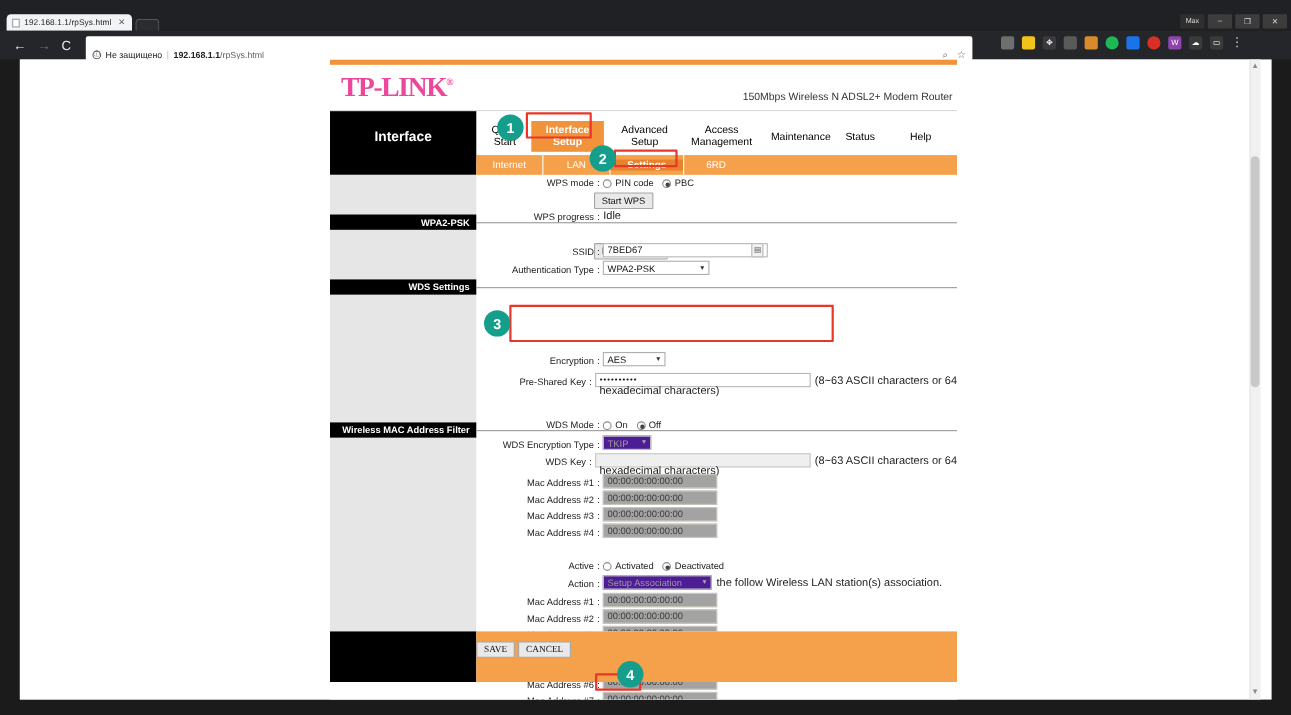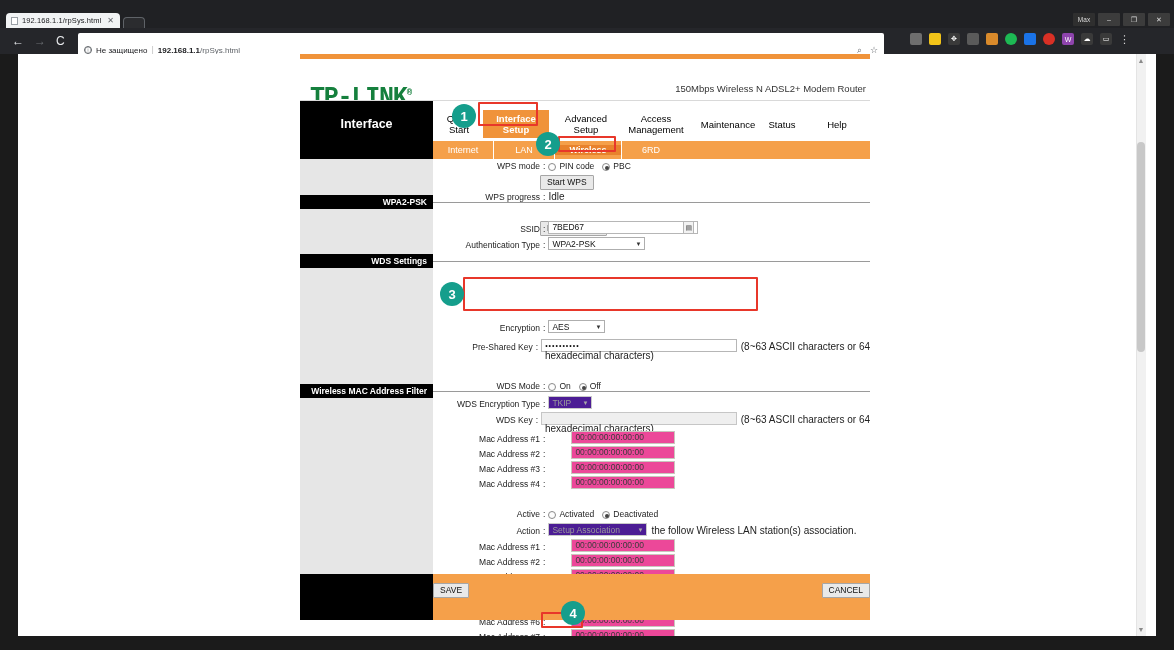--- a/index.html
+++ b/index.html
@@ -145,24 +145,24 @@
   #topbar-orange {
     position: absolute; left: 0; top: 0; width: 570px; height: 5px;
     background: #f0933a;
   }
 
   #brandrow {
     position: absolute; left: 0; top: 5px; width: 570px; height: 41px;
     background: #ffffff;
   }
   #tplink-logo {
-    position: absolute; left: 10px; top: 24px;
-    font-size: 25px; font-weight: bold; color: #15803d;
+    position: absolute; left: 10px; top: 7px;
+    font-size: 25px; font-weight: bold; color: #ec4899;
     letter-spacing: -1.2px;
-    font-family: Liberation Mono, monospace;
+    font-family: Liberation Serif, serif;
   }
   #tplink-logo sup { font-size: 9px; vertical-align: super; letter-spacing: 0; }
   #model-text {
     position: absolute; right: 4px; top: 24px;
     font-size: 9.5px; color: #333; white-space: nowrap;
   }
   #brand-underline {
     position: absolute; left: 0; top: 46px; width: 570px; height: 1px;
     background: #d9d9d9;
   }
@@ -258,21 +258,21 @@
     white-space: nowrap;
   }
 
   .txtin {
     background: #ffffff; border: 1px solid #b6b6b6;
     font-size: 8.5px; color: #111;
     height: 13px; line-height: 11px;
     padding: 0 3px;
     display: flex; align-items: center;
   }
-  .txtin.gray { background: #ec4899; border-color: #c9c6bd; color: #3b3b3b; margin-left: 23px; }
+  .txtin.gray { background: #a3a3a3; border-color: #c9c6bd; color: #3b3b3b; }
   .txtin.blank { background: #efefef; border-color: #c6c6c6; }
 
   .spin {
     width: 11px; height: 13px; margin-left: auto;
     border: 1px solid #b6b6b6; background: #f2f2f2;
     font-size: 7px; color: #555;
     display: flex; align-items: center; justify-content: center;
   }
 
   .sel {
@@ -295,21 +295,21 @@
   #footer-black {
     position: absolute; left: 0; top: 0; width: 133px; height: 46px;
     background: #000000;
   }
   #footer-orange {
     position: absolute; left: 133px; top: 0; width: 437px; height: 46px;
     background: #f5a04a;
   }
   #footer-btns {
     position: absolute; left: 133px; top: 0; width: 437px; height: 32px;
-    display: flex; align-items: center; justify-content: space-between; gap: 3px;
+    display: flex; align-items: center; justify-content: flex-start; gap: 3px; font-family: Liberation Serif, serif;
   }
   #footer-rule {
     position: absolute; left: 0; top: 46px; width: 570px; height: 1px;
     background: #d9d9d9;
   }
 
   
   .hl {
     position: absolute;
     border: 2.5px solid #e8372a;
@@ -411,21 +411,21 @@
             <div class="mtab" style="width:40px;margin-left:14px">Help</div>
           </div>
         </div>
 
         <div id="subtab-left"></div>
         <div id="subtabs">
           <div class="stab" style="width:60px">Internet</div>
           <div class="stab-div"></div>
           <div class="stab" style="width:60px">LAN</div>
           <div class="stab-div"></div>
-          <div class="stab active" style="width:66px">Wireless</div>
+          <div class="stab active" style="width:66px">Settings</div>
           <div class="stab-div"></div>
           <div class="stab" style="width:58px">6RD</div>
         </div>
 
         <div id="content">
 
           <div class="sect-gray" style="top:0px;height:36px"></div>
           <div class="sect-label" style="top:36px">WPA2-PSK</div>
           <div class="sect-gray" style="top:50px;height:45px"></div>
           <div class="sect-label" style="top:95px">WDS Settings</div>

